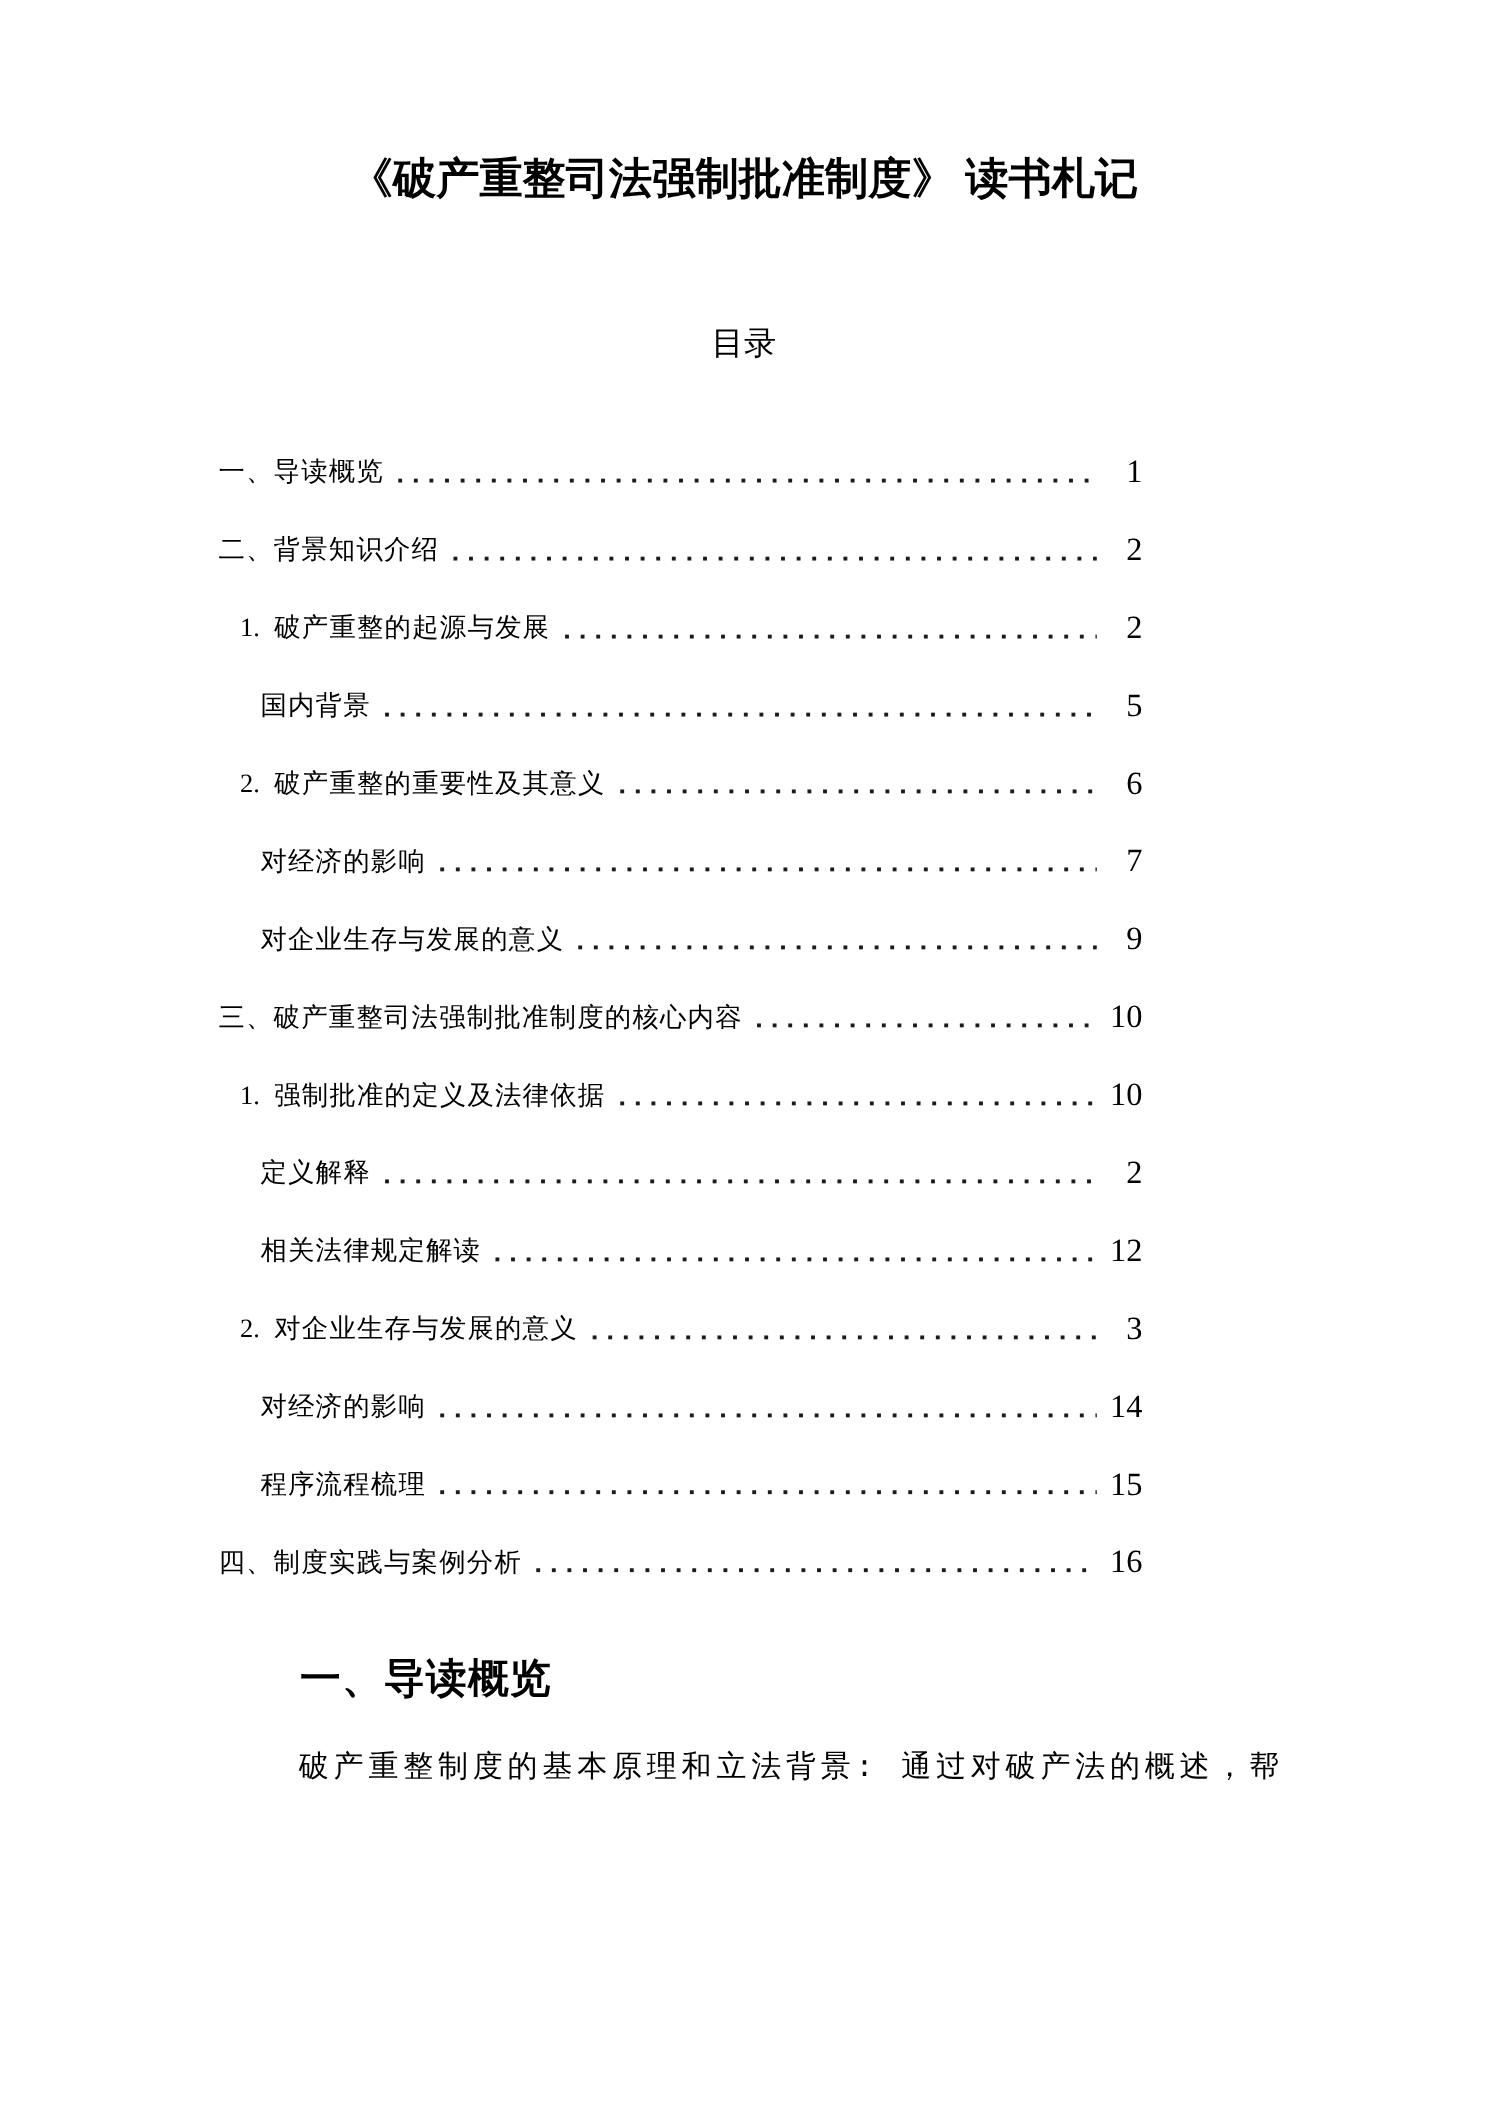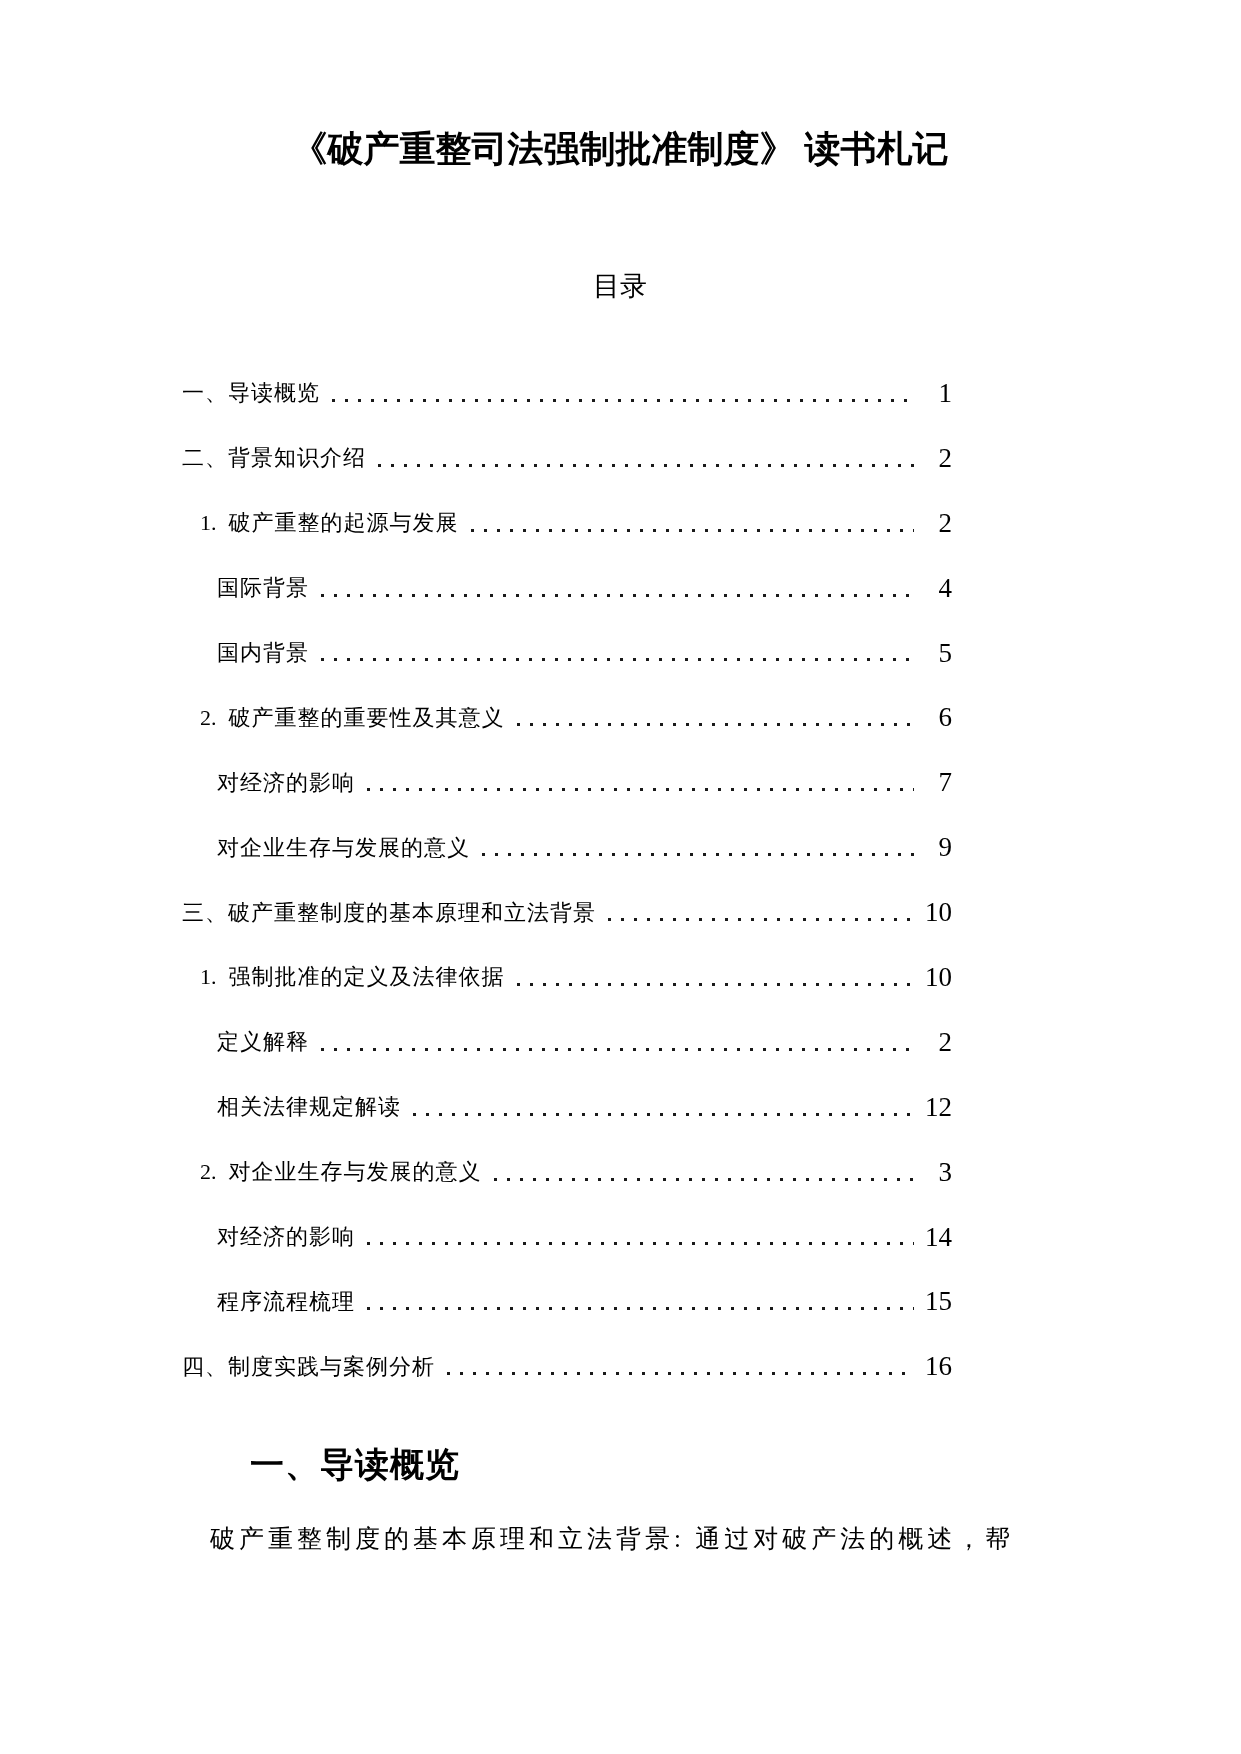--- a/index.html
+++ b/index.html
@@ -83,21 +83,22 @@
     font-weight: 700;
     letter-spacing: 1px;
     white-space: nowrap;
   }
   .body-paragraph {
     margin: 30px 0 0 0;
     font-size: 25px;
     line-height: 40px;
     letter-spacing: 4px;
     text-indent: 40px;
-    text-align: left;
+    text-align: right;
+    font-family: Liberation Mono, monospace;
   }
 </style>
 </head>
 <body>
 
 <div class="page">
 
   <div class="doc-title">《破产重整司法强制批准制度》 读书札记</div>
 
   <div class="toc-heading">目录</div>
@@ -116,25 +117,20 @@
       <span class="toc-page">2</span>
     </div>
 
     <div class="toc-row lvl2">
       <span class="toc-num">1.</span>
       <span class="toc-label">破产重整的起源与发展</span>
       <span class="toc-leader"></span>
       <span class="toc-page">2</span>
     </div>
 
-    <div class="toc-row lvl3">
-      <span class="toc-label">国际背景</span>
-      <span class="toc-leader"></span>
-      <span class="toc-page">4</span>
-    </div>
 
     <div class="toc-row lvl3">
       <span class="toc-label">国内背景</span>
       <span class="toc-leader"></span>
       <span class="toc-page">5</span>
     </div>
 
     <div class="toc-row lvl2">
       <span class="toc-num">2.</span>
       <span class="toc-label">破产重整的重要性及其意义</span>
@@ -148,21 +144,21 @@
       <span class="toc-page">7</span>
     </div>
 
     <div class="toc-row lvl3">
       <span class="toc-label">对企业生存与发展的意义</span>
       <span class="toc-leader"></span>
       <span class="toc-page">9</span>
     </div>
 
     <div class="toc-row lvl1">
-      <span class="toc-label">三、破产重整制度的基本原理和立法背景</span>
+      <span class="toc-label">三、破产重整司法强制批准制度的核心内容</span>
       <span class="toc-leader"></span>
       <span class="toc-page">10</span>
     </div>
 
     <div class="toc-row lvl2">
       <span class="toc-num">1.</span>
       <span class="toc-label">强制批准的定义及法律依据</span>
       <span class="toc-leader"></span>
       <span class="toc-page">10</span>
     </div>

